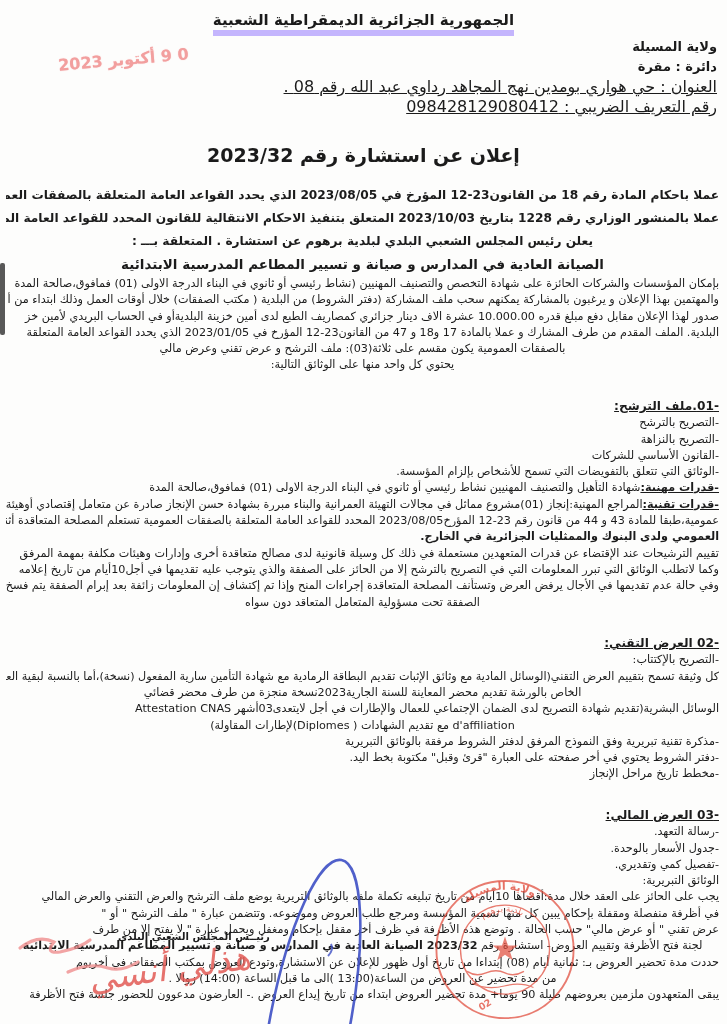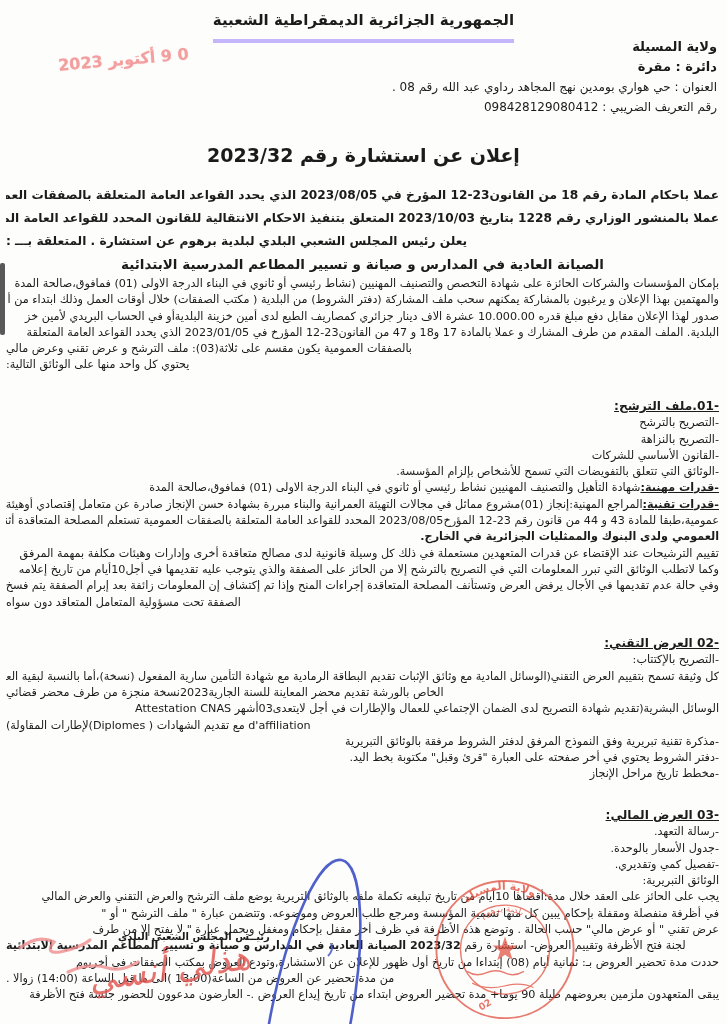--- a/index.html
+++ b/index.html
@@ -2,34 +2,34 @@
 <html lang="ar"><head>
 <meta charset="utf-8">
 <style>
   html,body{margin:0;padding:0;}
   body{width:727px;height:1024px;background:#ffffff;overflow:hidden;position:relative;
        font-family:"DejaVu Sans",sans-serif;color:#1b1b1b;}
   .page{position:absolute;inset:0;background:#fdfdfc;overflow:hidden;}
 
   
   .republic{position:absolute;top:10px;left:0;width:100%;text-align:center;}
-  .republic span{font-weight:bold;font-size:15px;border-bottom:4px solid #c4b5fd;padding-bottom:10px;}
+  .republic span{font-weight:bold;font-size:15px;border-bottom:6px solid #c4b5fd;padding-bottom:1px;}
   .letterhead{position:absolute;top:37px;right:10px;text-align:right;direction:rtl;line-height:20px;}
   .lh-bold{font-weight:bold;font-size:13px;}
-  .lh-under{font-size:12px;}
+  .lh-under{font-size:16px;text-decoration:underline;}
 
   .doc-title{position:absolute;top:144px;left:0;width:100%;text-align:center;
              font-weight:bold;font-size:19px;direction:rtl;}
 
   
   .content{position:absolute;top:184px;left:6px;right:8px;direction:rtl;text-align:right;}
   .ln{font-size:11.2px;line-height:16.3px;white-space:nowrap;overflow:hidden;}
   .lg{font-size:12.2px;line-height:23px;}
   .b{font-weight:bold;}
-  .c{text-align:left;}
+  .c{text-align:center;}
   .subject{font-weight:bold;font-size:13.5px;line-height:23px;text-align:center;}
   .head{font-weight:bold;font-size:12.2px;text-decoration:underline;line-height:17.5px;margin-top:24px;}
   .lbl{font-weight:bold;text-decoration:underline;}
 
   
   .sig-title{position:absolute;top:931px;left:118px;font-weight:bold;font-size:10px;direction:rtl;}
   .hand-name{position:absolute;top:948px;left:88px;color:#e25a55;font-size:34px;font-style:italic;
              transform:rotate(-8deg);opacity:.85;direction:rtl;letter-spacing:2px;}
 
   

